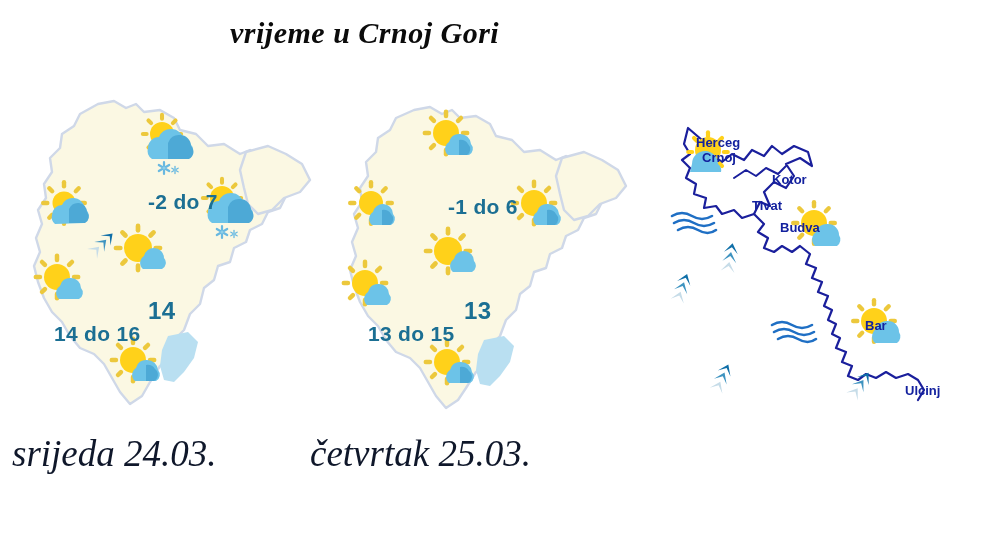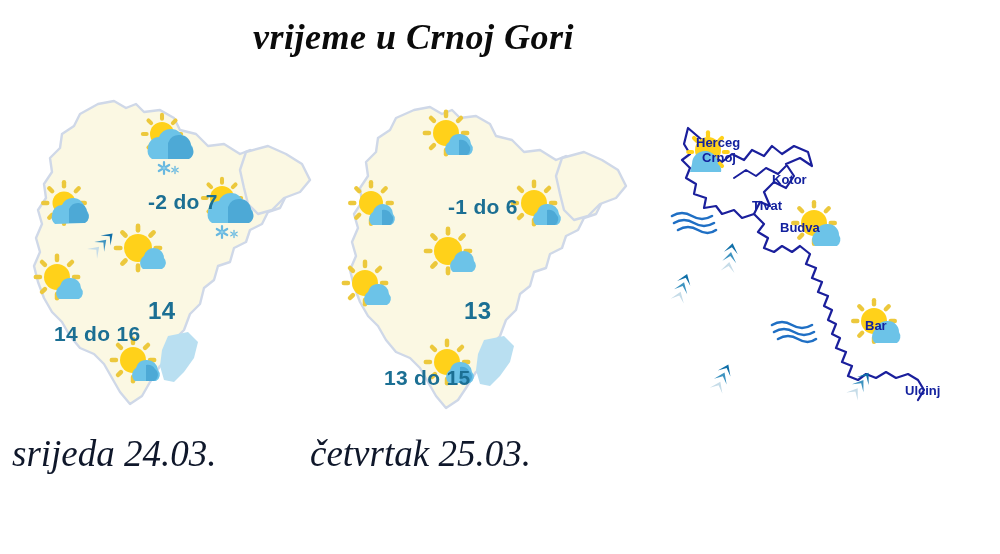--- a/index.html
+++ b/index.html
@@ -22,25 +22,24 @@
     height: 554px;
     background: #ffffff;
   }
   .title {
     position: absolute;
     left: 230px;
     top: 16px;
     font-family: "Liberation Serif", serif;
     font-style: italic;
     font-weight: 700;
-    font-size: 36px;
+    font-size: 30px;
     color: #0b0b0b;
     letter-spacing: 0.5px;
     white-space: nowrap;
-    margin-left: 23px;
   }
   .daycaption {
     position: absolute;
     font-family: "Liberation Serif", serif;
     font-style: italic;
     font-weight: 400;
     font-size: 37px;
     color: #0f172a;
     white-space: nowrap;
   }
@@ -260,21 +259,21 @@
             <use href="#sunrays"></use>
           </g>
         <circle cx="-5" cy="-4" r="13" fill="#ffd11a"></circle>
         <path d="M-2,4 a10,10 0 0 1 11,-8 a11,11 0 0 1 11,10 a7,7 0 0 1 -2,11 L-3,17 a8,8 0 0 1 1,-13 Z" fill="#6cc3e8"></path>
         <path d="M8,1 a9,9 0 0 1 9,4 a7,7 0 0 1 -1,12 L8,17 Z" fill="#4da9d6"></path>
       </g>
     </svg>
 
     <div class="templabel t-range" style="left:108px; top:95px;">-1 do 6</div>
     <div class="templabel t-single" style="left:124px; top:197px;">13</div>
-    <div class="templabel t-coastrange" style="left:44px; top:222px;margin-top:44px;">13 do 15</div>
+    <div class="templabel t-coastrange" style="left:28px; top:222px;">13 do 15</div>
   </div>
 
   <div class="mapwrap" id="map-coast">
     <svg viewBox="0 0 340 310" xmlns="http://www.w3.org/2000/svg">
 
       <path fill="none" stroke="#1a1f9c" stroke-width="2.2" stroke-linejoin="round" stroke-linecap="round" d="M28,18 L24,34 L30,44 L22,50 L30,58 L26,68 L36,74 L34,84
                L46,88 L44,98 L56,96 L62,104 L74,100 L82,108 L94,104
                L100,92 L110,96 L104,82 L114,72 L126,78 L134,66 L126,54
                L140,48 L152,56 L148,42 L134,36 L122,44 L112,36 L104,46
                L92,40 L84,50 L72,44 L62,52 L50,44 L42,30 Z"></path>

